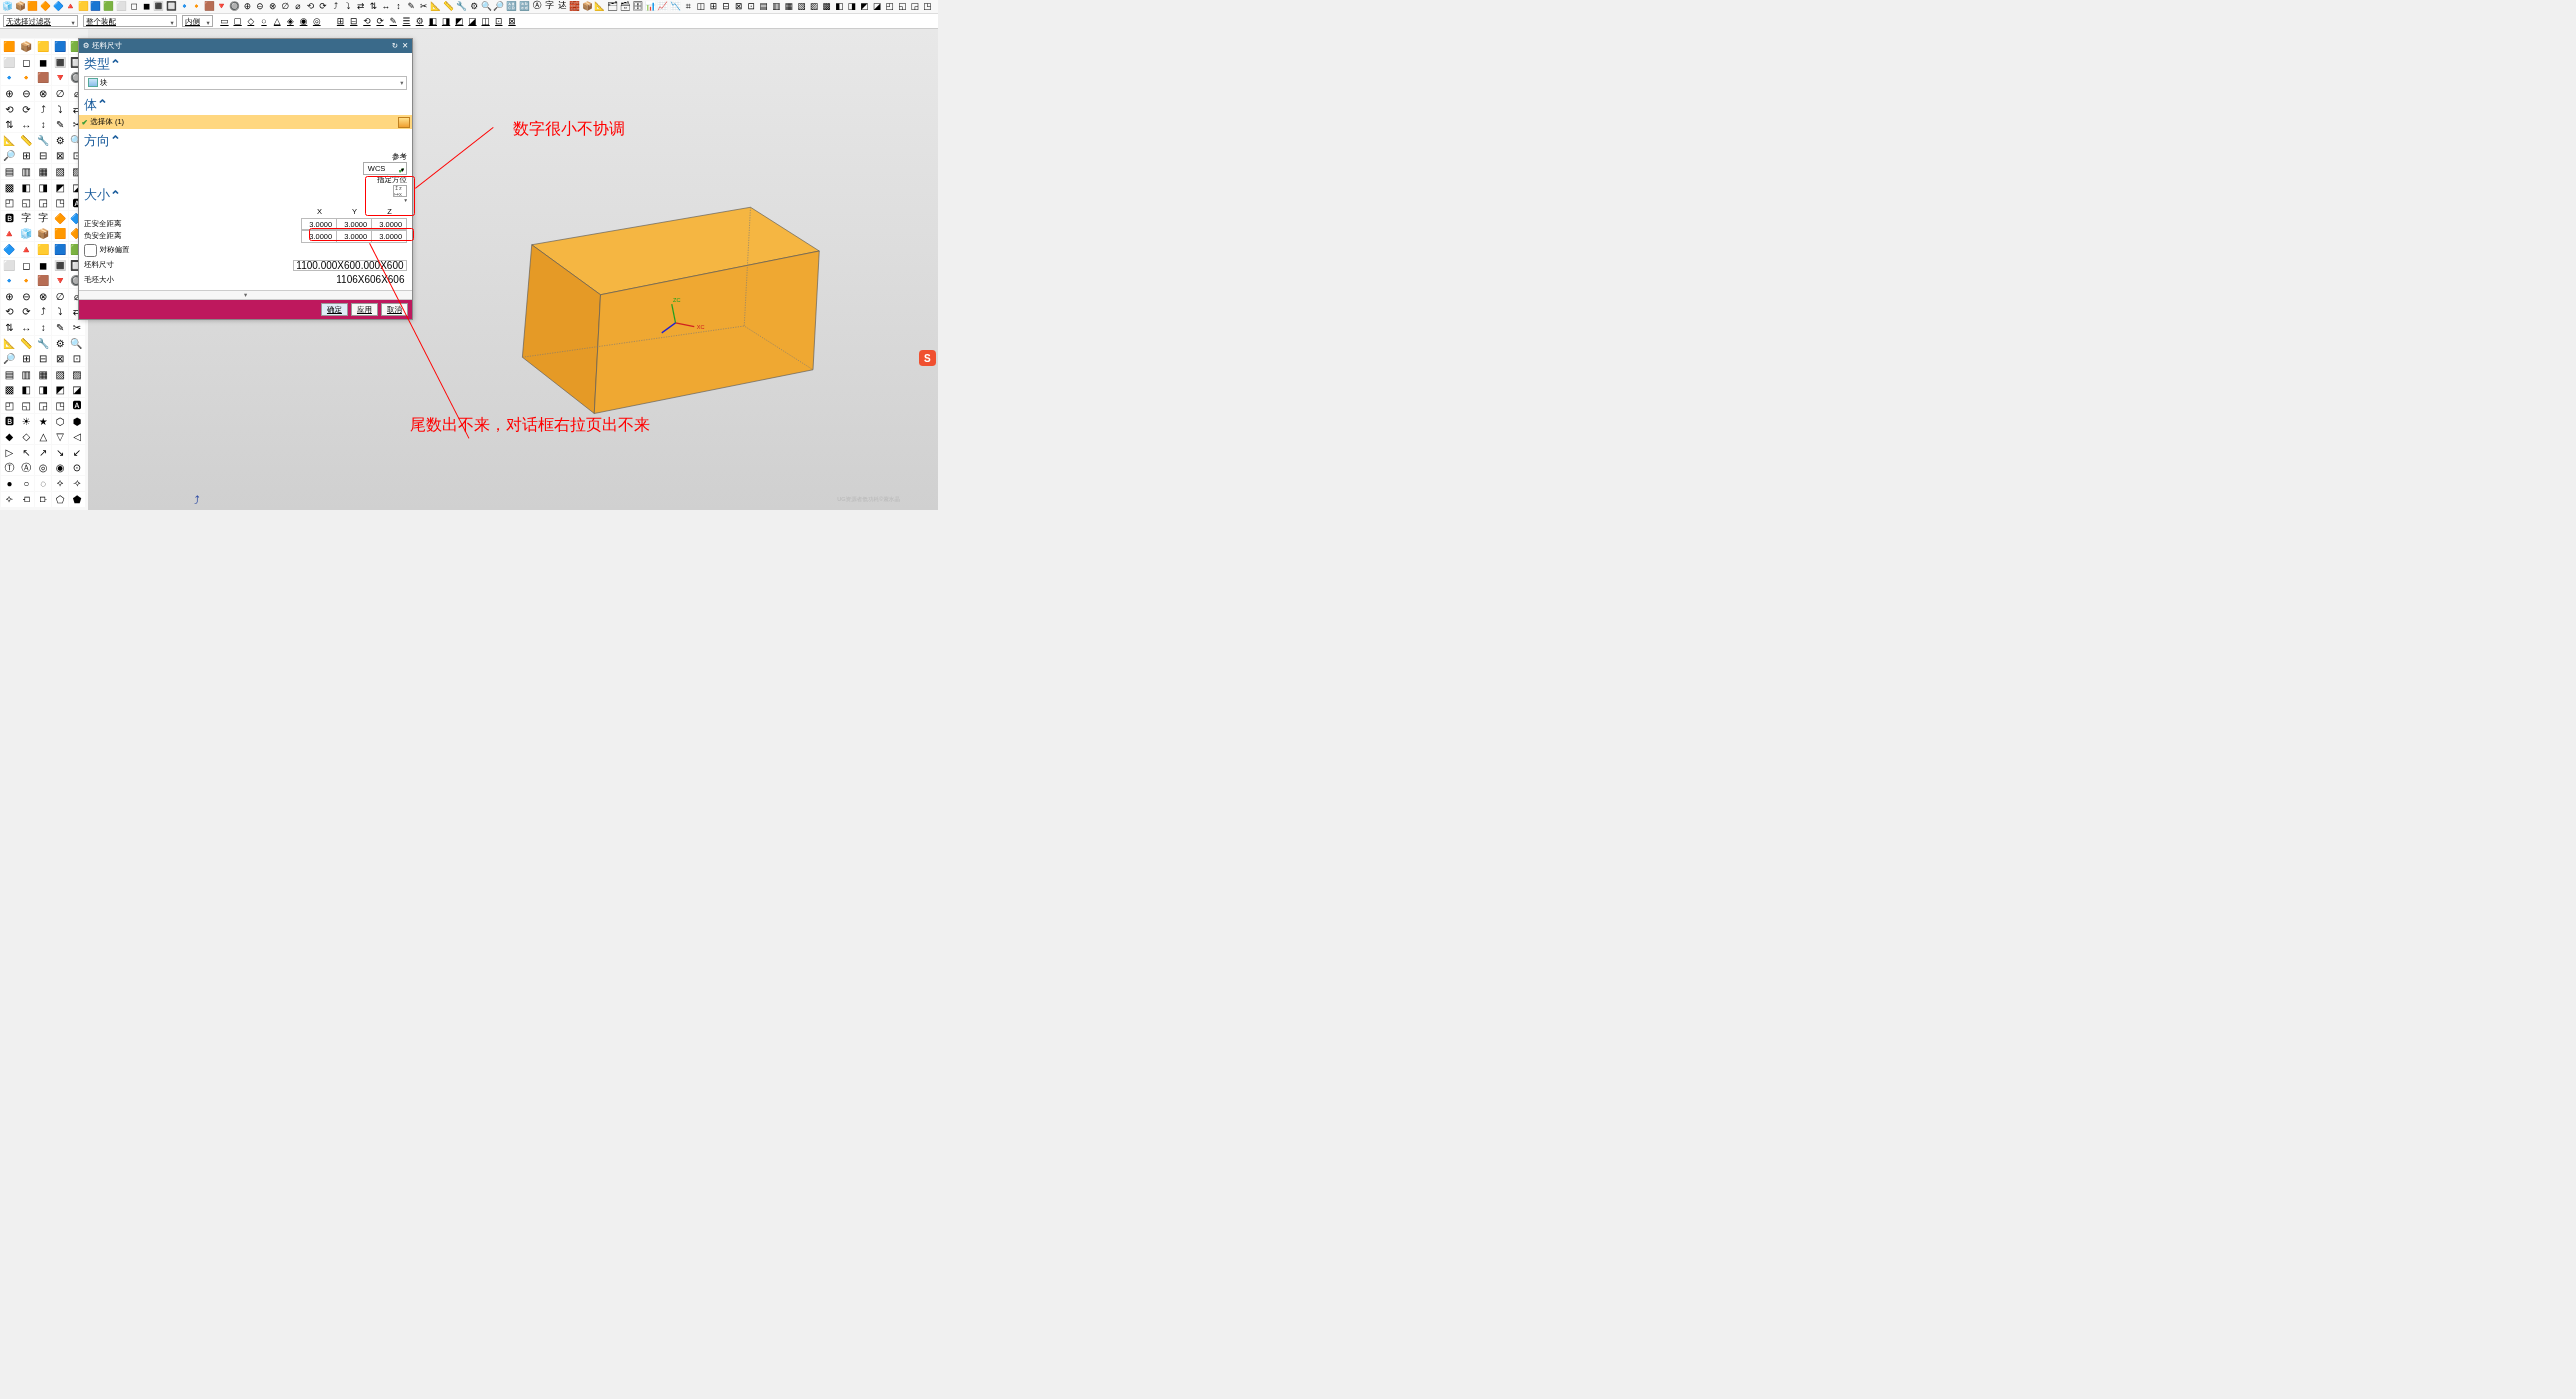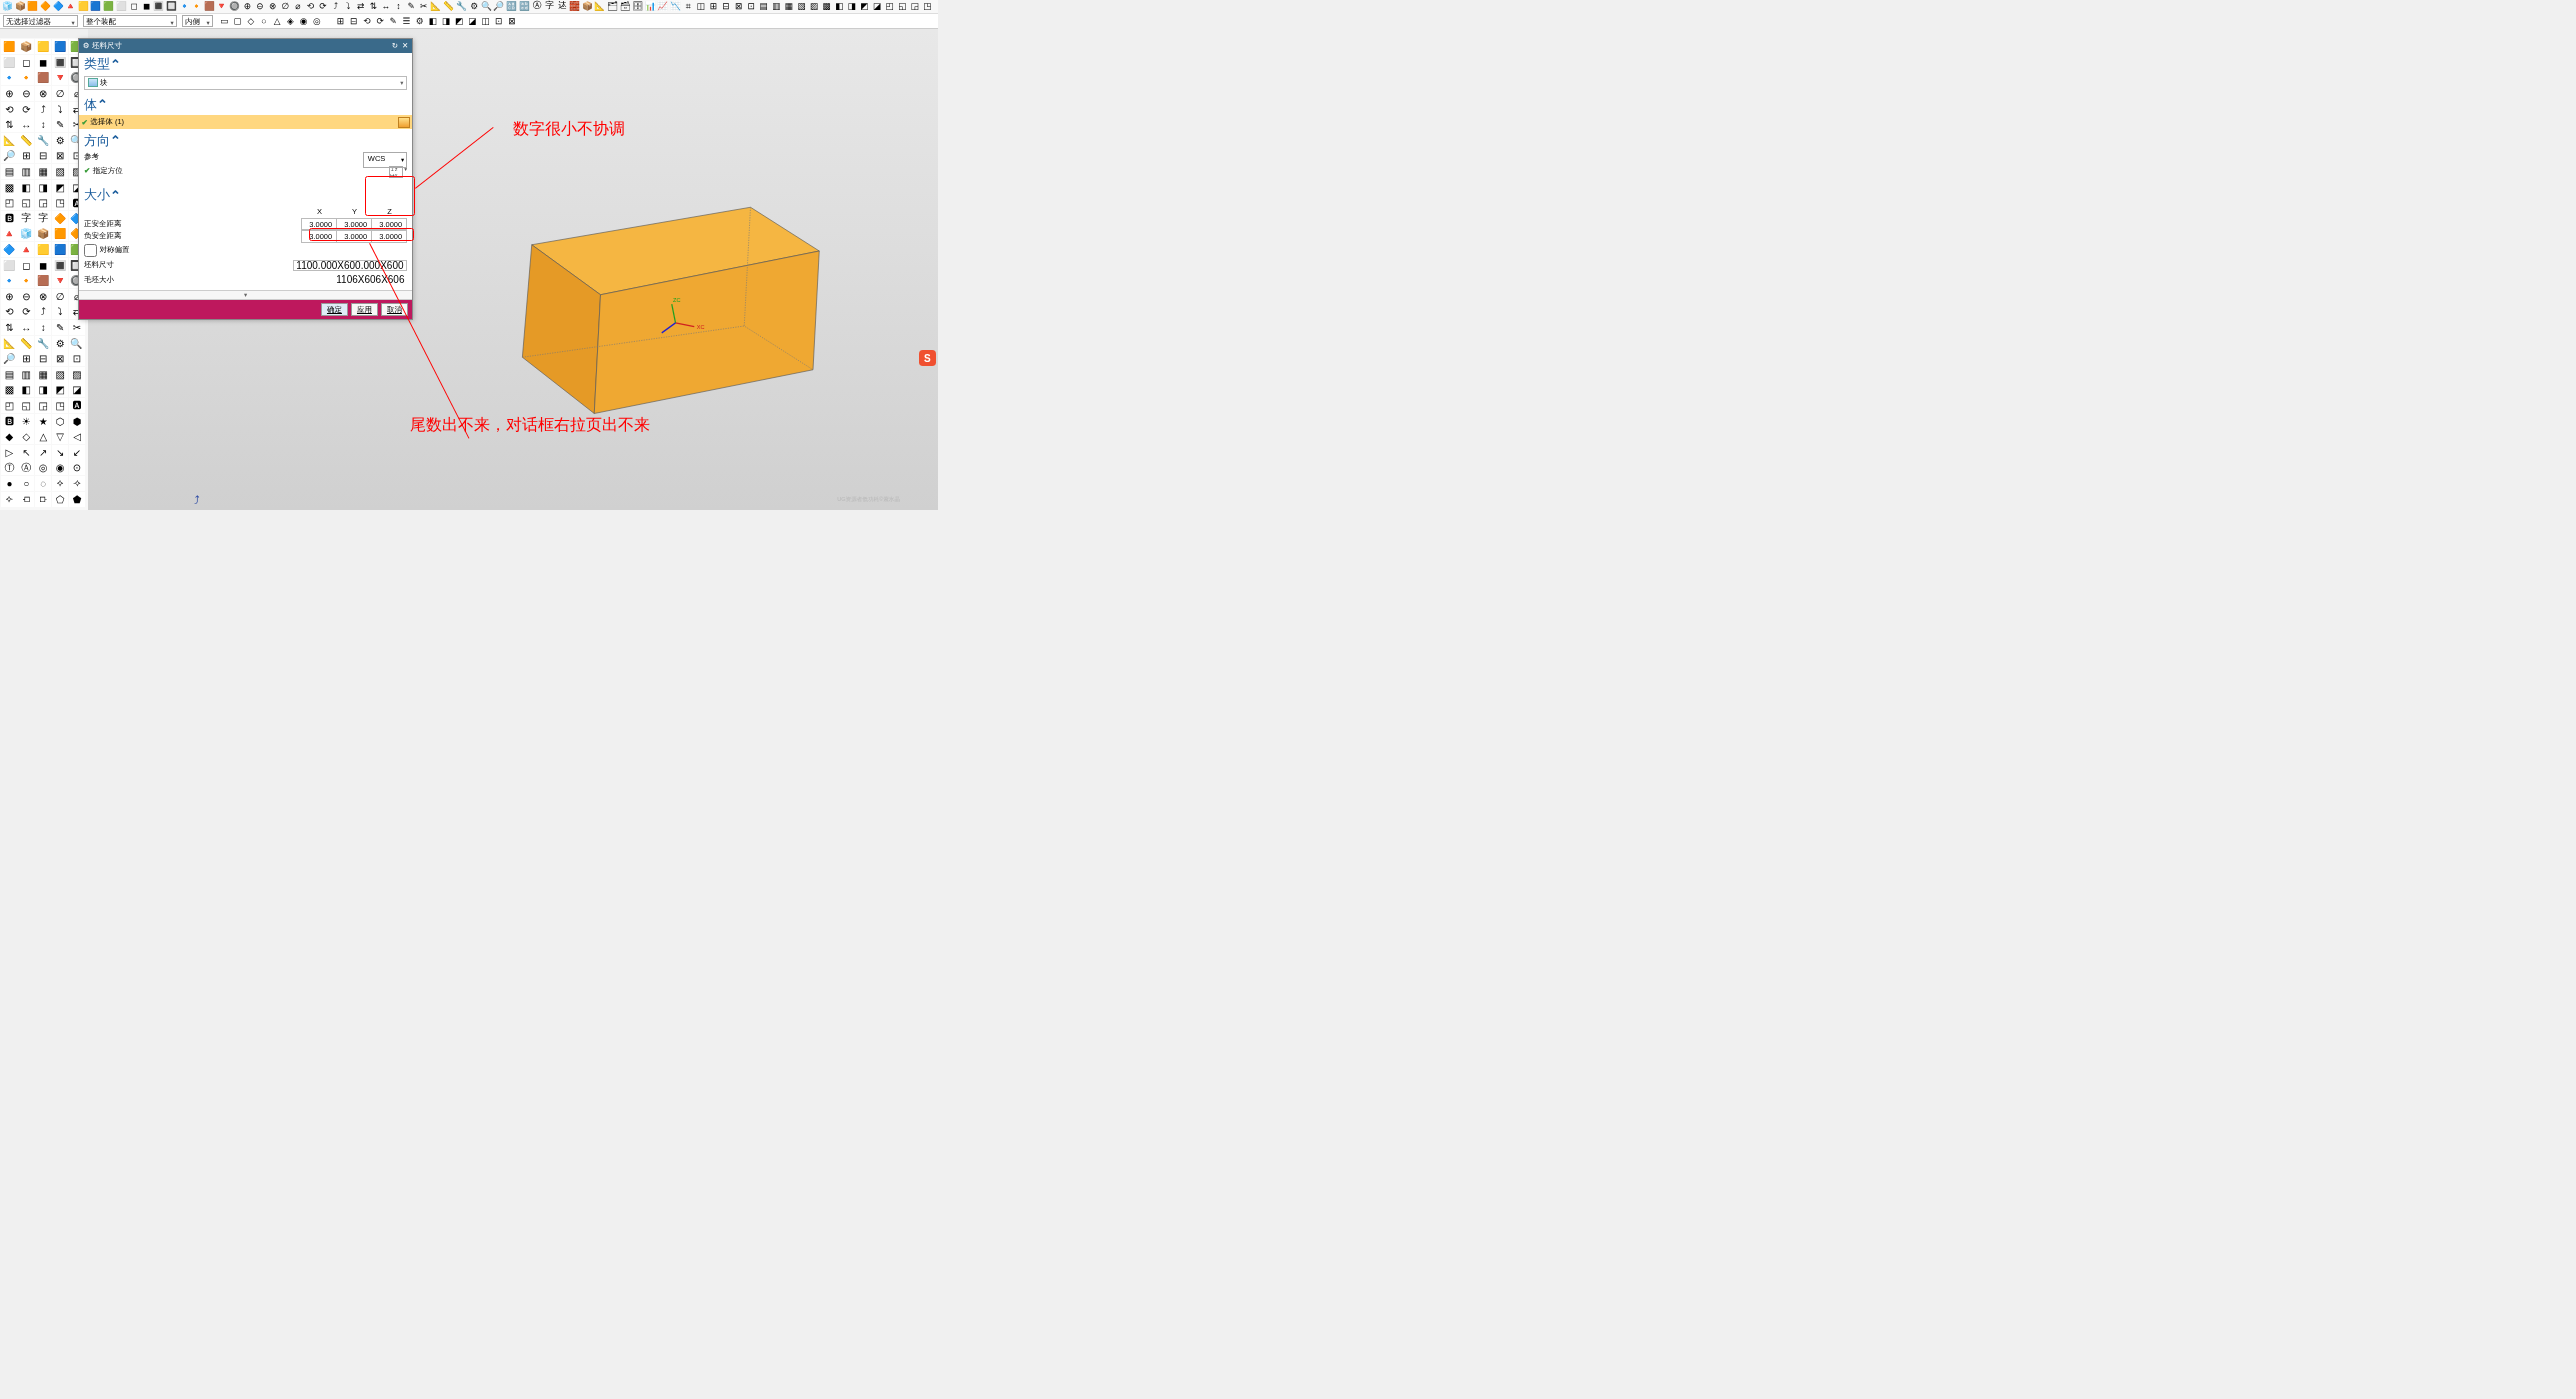--- a/index.html
+++ b/index.html
@@ -24,20 +24,21 @@
 }
 
 
 .filter-row {
   height: 15px;
   background: #fff;
   display: flex;
   align-items: center;
   font-size: 7.5px;
   border-bottom: 0.6px solid #ccc;
+  text-decoration: underline;
 }
 .filter-row .combo {
   height: 12.5px;
   border: 0.6px solid #aaa;
   background: #fff;
   padding: 0 11.3px 0 2.5px;
   margin: 0 2.5px;
   position: relative;
   min-width: 75px;
   line-height: 11.3px;
@@ -145,23 +146,24 @@
 .select-body-row .check { color: #3a9c3a; font-weight: bold; margin-right: 2.5px; }
 .select-body-row .trail-ico {
   margin-left: auto;
   width: 11.3px; height: 11.3px;
   background: linear-gradient(#ffe08a,#f0a030);
   border: 0.6px solid #c08020;
 }
 
 .dir-ref-row, .dir-spec-row {
   display: flex;
-  align-items: flex-start;
+  align-items: flex-end;
   height: 13.8px;
   padding: 0 0;
+  flex-direction: column;
 }
 .dir-ref-row .label, .dir-spec-row .label { flex: 0 0 auto; }
 .dir-ref-row .wcs-combo {
   margin-left: auto;
   border: 0.6px solid #aaa;
   padding: 0 10px 0 3.8px;
   height: 16px;
   line-height: 11.3px;
   position: relative;
   min-width: 44px;

